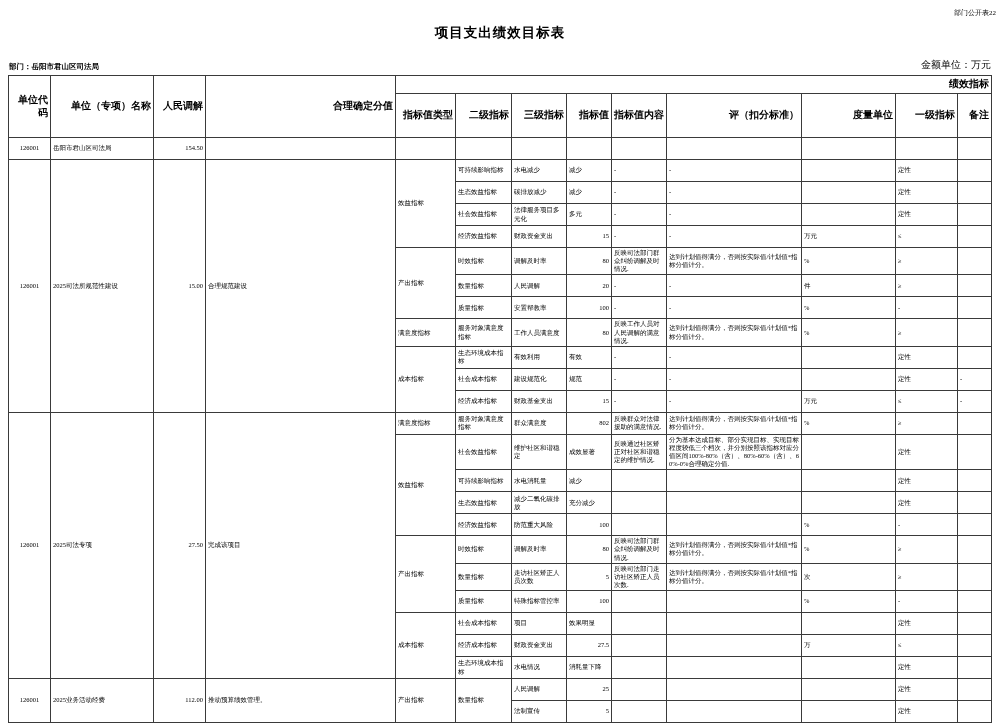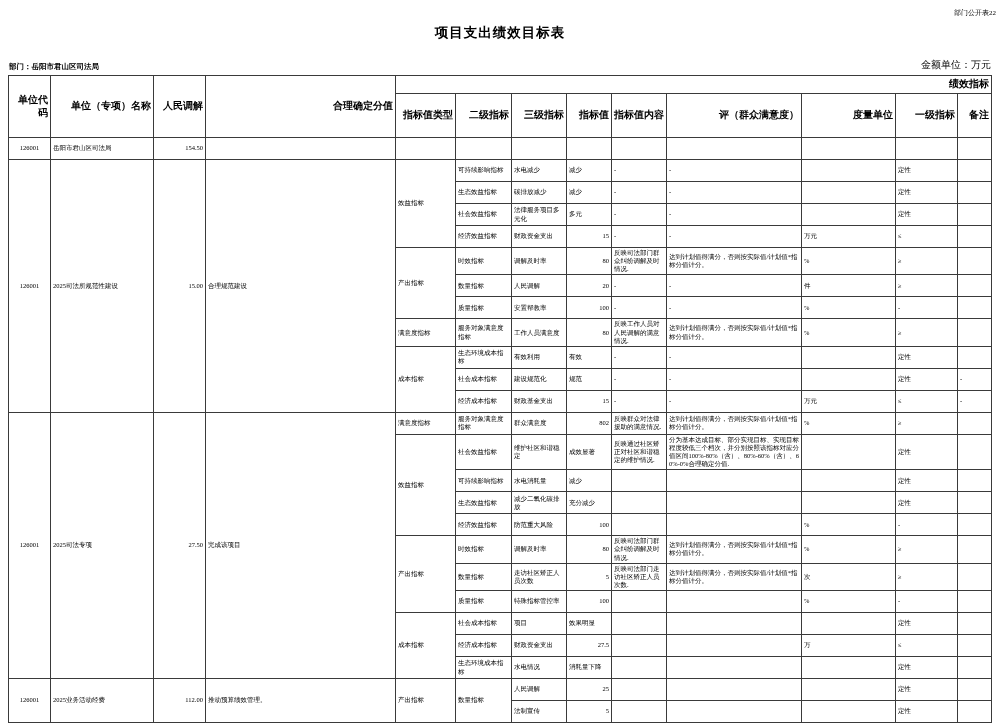--- a/index.html
+++ b/index.html
@@ -59,21 +59,21 @@
       <th rowspan="2">人民调解</th>
       <th rowspan="2">合理确定分值</th>
       <th colspan="9">绩效指标</th>
     </tr>
     <tr class="h2">
       <th>指标值类型</th>
       <th>二级指标</th>
       <th>三级指标</th>
       <th>指标值</th>
       <th>指标值内容</th>
-      <th>评（群众满意度）</th>
+      <th>评（扣分标准）</th>
       <th>度量单位</th>
       <th>一级指标</th>
       <th>备注</th>
     </tr>
   </thead>
   <tbody>
       <tr>
         <td class="al-c">126001</td>
         <td class="al-l">岳阳市君山区司法局</td>
         <td class="al-r">154.50</td>

